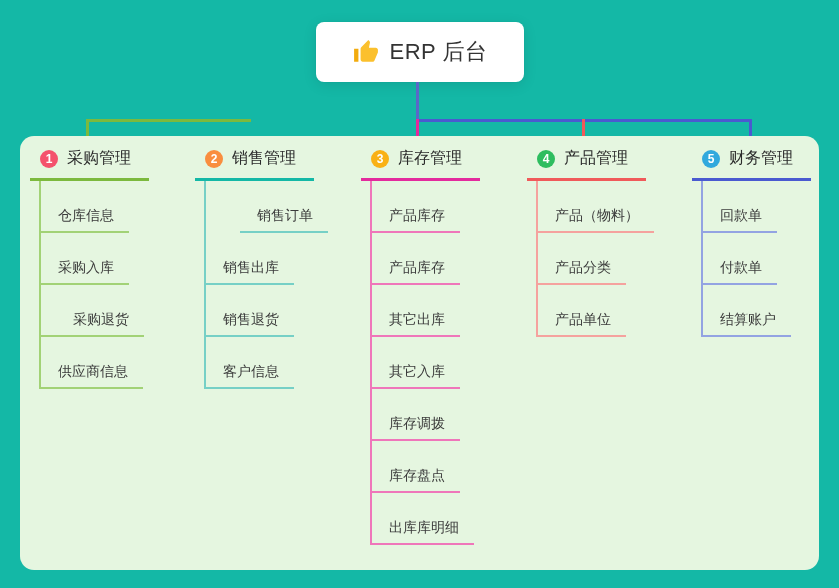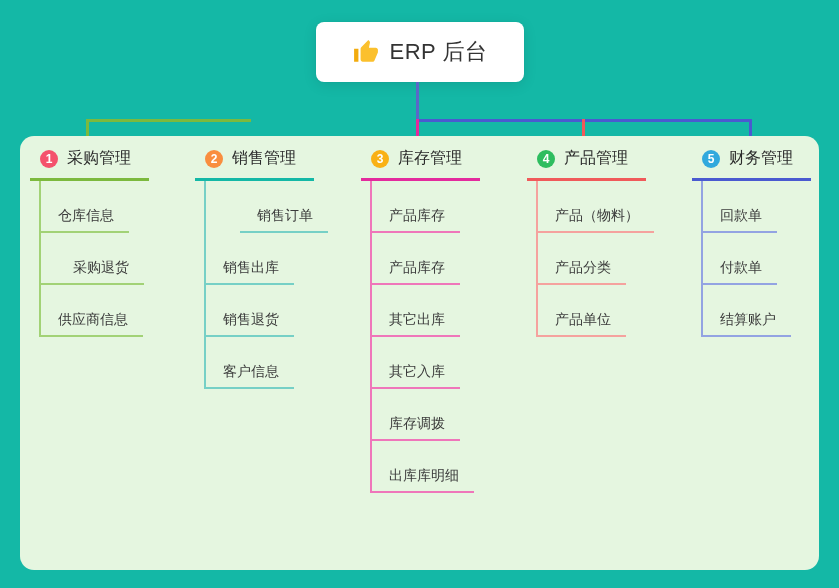--- a/index.html
+++ b/index.html
@@ -91,20 +91,21 @@
 
   <div class="panel" style="background-color: rgb(229, 246, 224);"></div>
 
   <div class="branch branch-1">
     <div class="branch-header" style="border-bottom-color: rgb(124, 185, 62);">
       <span class="badge" style="background-color: rgb(244, 81, 108);">1</span>
       <span class="branch-title">采购管理</span>
     </div>
     <div class="branch-items" style="border-left-color: rgb(162, 210, 118);">
       <div class="sub-item" style="border-bottom-color: rgb(162, 210, 118);">仓库信息</div>
+      <div class="sub-item" style="border-bottom-color: rgb(162, 210, 118);">采购入库</div>
       <div class="sub-item" style="border-bottom-color: rgb(162, 210, 118); padding-left: 32px;">采购退货</div>
       <div class="sub-item" style="border-bottom-color: rgb(162, 210, 118);">供应商信息</div>
     </div>
   </div>
 
   <div class="branch branch-2">
     <div class="branch-header" style="border-bottom-color: rgb(20, 184, 166);">
       <span class="badge" style="background-color: rgb(249, 142, 63);">2</span>
       <span class="branch-title">销售管理</span>
     </div>
@@ -120,20 +121,21 @@
     <div class="branch-header" style="border-bottom-color: rgb(227, 42, 157);">
       <span class="badge" style="background-color: rgb(249, 177, 21);">3</span>
       <span class="branch-title">库存管理</span>
     </div>
     <div class="branch-items" style="border-left-color: rgb(239, 118, 186);">
       <div class="sub-item" style="border-bottom-color: rgb(239, 118, 186);">产品库存</div>
       <div class="sub-item" style="border-bottom-color: rgb(239, 118, 186);">产品库存</div>
       <div class="sub-item" style="border-bottom-color: rgb(239, 118, 186);">其它出库</div>
       <div class="sub-item" style="border-bottom-color: rgb(239, 118, 186);">其它入库</div>
       <div class="sub-item" style="border-bottom-color: rgb(239, 118, 186);">库存调拨</div>
+      <div class="sub-item" style="border-bottom-color: rgb(239, 118, 186);">库存盘点</div>
       <div class="sub-item" style="border-bottom-color: rgb(239, 118, 186);">出库库明细</div>
     </div>
   </div>
 
   <div class="branch branch-4">
     <div class="branch-header" style="border-bottom-color: rgb(240, 90, 90);">
       <span class="badge" style="background-color: rgb(46, 189, 95);">4</span>
       <span class="branch-title">产品管理</span>
     </div>
     <div class="branch-items" style="border-left-color: rgb(245, 162, 158);">

